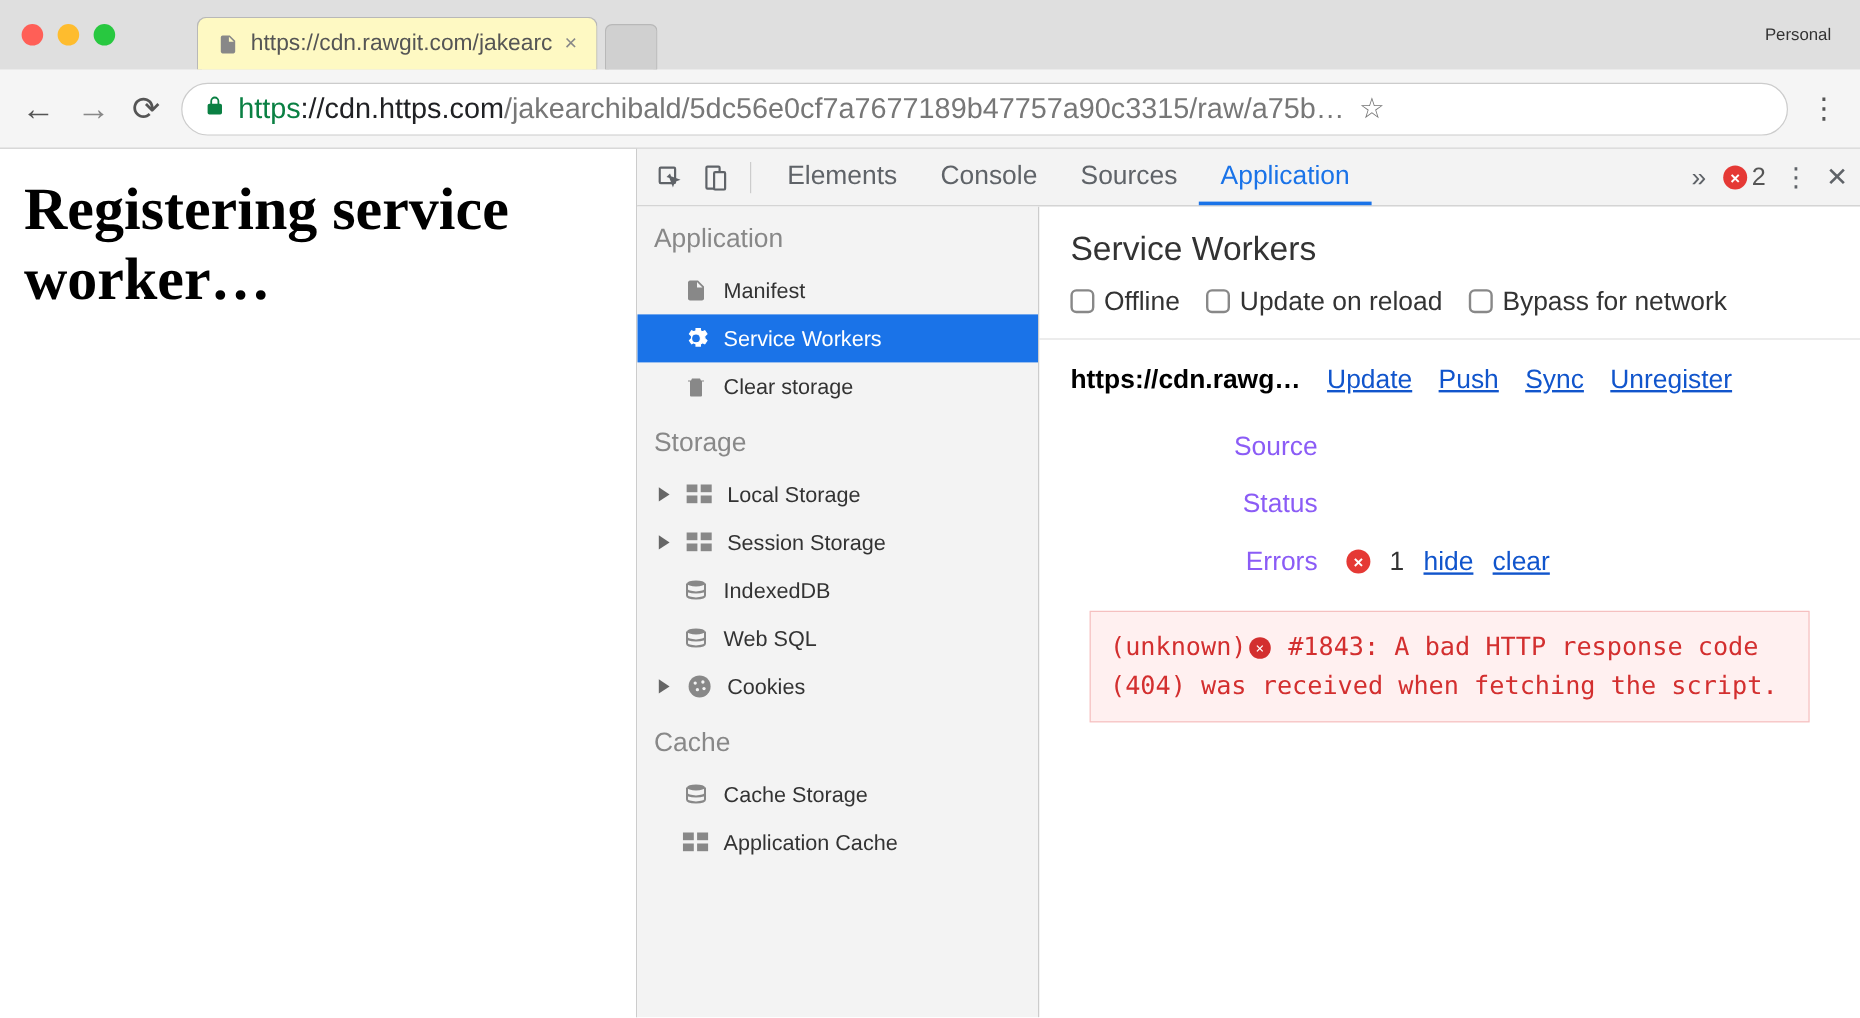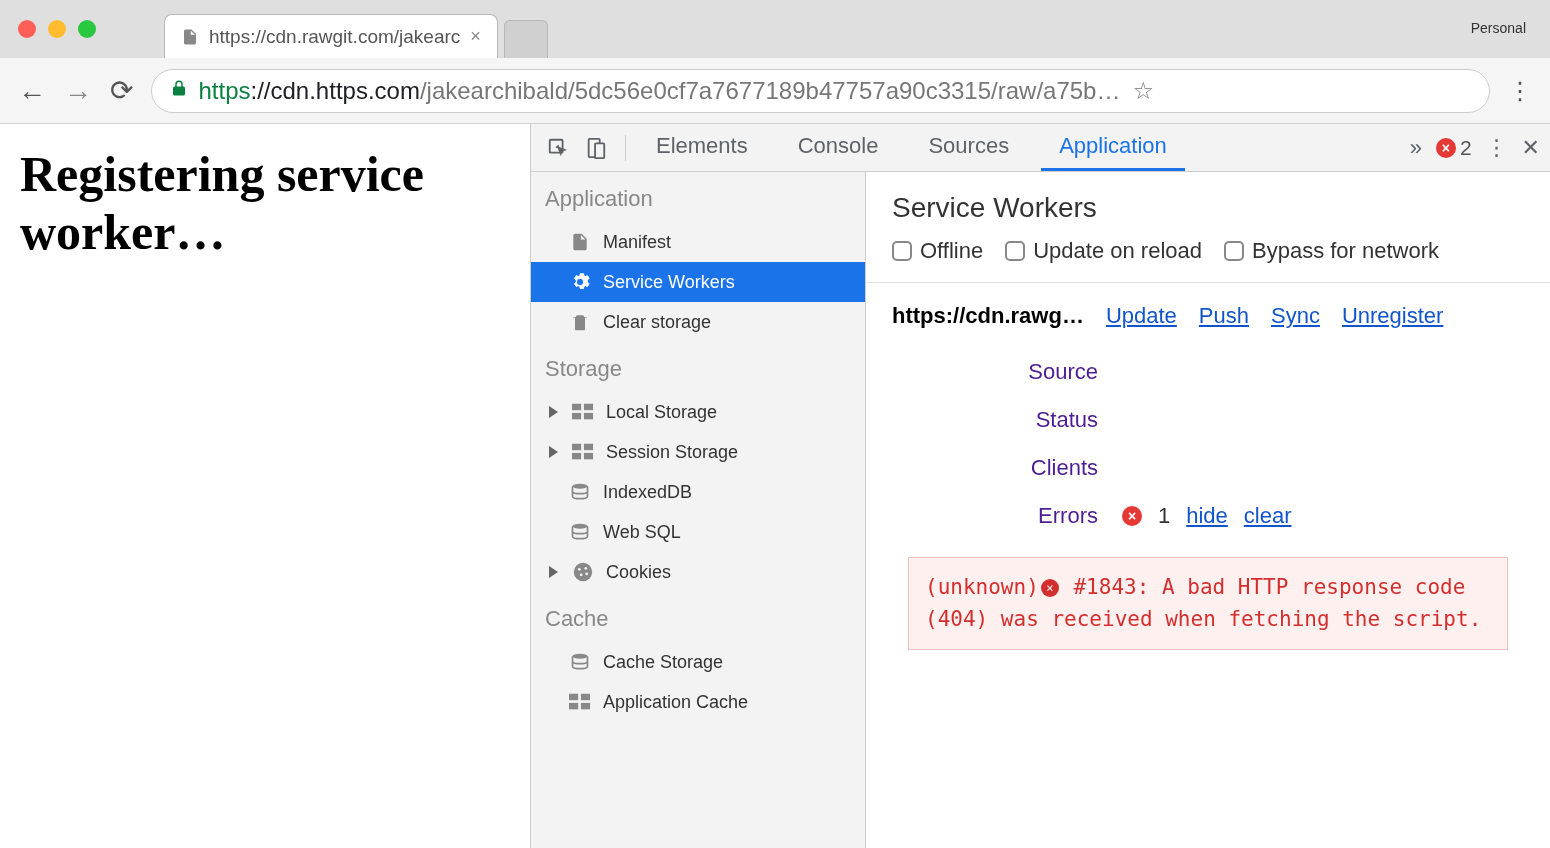--- a/index.html
+++ b/index.html
@@ -5,21 +5,21 @@
     * { box-sizing: border-box; margin: 0; padding: 0; }
     body { font-family: -apple-system, BlinkMacSystemFont, 'Segoe UI', Arial, sans-serif; width: 1550px; height: 848px; background: #fff; overflow: hidden; }
     
     
     .tab-bar { height: 58px; background: #dfdfdf; display: flex; align-items: flex-end; padding-left: 4px; position: relative; }
     .traffic-lights { position: absolute; top: 20px; left: 18px; display: flex; gap: 12px; }
     .tl { width: 18px; height: 18px; border-radius: 50%; }
     .tl.red { background: #ff5f57; }
     .tl.yellow { background: #febc2e; }
     .tl.green { background: #28c840; }
-    .tab { display: flex; align-items: center; background: #ffffff; border-radius: 8px 8px 0 0; height: 44px; padding: 0 16px; margin-left: 160px; border: 1px solid #b8b8b8; border-bottom: none; font-size: 19px; color: #555; gap: 10px; }
+    .tab { display: flex; align-items: center; background: #fef9c3; border-radius: 8px 8px 0 0; height: 44px; padding: 0 16px; margin-left: 160px; border: 1px solid #b8b8b8; border-bottom: none; font-size: 19px; color: #555; gap: 10px; }
     .tab-close { color: #888; font-size: 18px; }
     .new-tab { width: 44px; height: 38px; background: #d0d0d0; border-radius: 6px 6px 0 0; margin-left: 6px; border: 1px solid #b8b8b8; border-bottom: none; }
     .profile-label { position: absolute; right: 24px; top: 20px; font-size: 14px; color: #333; }
     .file-icon { width: 18px; height: 22px; }
     
     
     .url-bar { height: 66px; background: #f5f5f5; border-bottom: 1px solid #d0d0d0; display: flex; align-items: center; padding: 0 18px; gap: 18px; }
     .nav-btn { color: #888; font-size: 28px; background: none; border: none; }
     .nav-btn.enabled { color: #555; }
     .url-field { flex: 1; height: 44px; background: #fff; border: 1px solid #ccc; border-radius: 22px; display: flex; align-items: center; padding: 0 18px; font-size: 24px; overflow: hidden; white-space: nowrap; }
@@ -34,21 +34,21 @@
     .content { display: flex; height: calc(100% - 124px); }
     .page { width: 530px; padding: 22px 20px; }
     .page h1 { font-family: 'Times New Roman', serif; font-weight: bold; font-size: 50px; line-height: 1.15; }
     
     .devtools { flex: 1; border-left: 1px solid #ccc; display: flex; flex-direction: column; }
     
     
     .dt-toolbar { height: 48px; display: flex; align-items: center; border-bottom: 1px solid #ccc; background: #f3f3f3; padding: 0 10px; gap: 4px; }
     .dt-icon-btn { width: 34px; height: 34px; display: flex; align-items: center; justify-content: center; color: #5f6368; }
     .dt-sep { width: 1px; height: 26px; background: #ccc; margin: 0 8px; }
-    .dt-tabs { display: flex; gap: 14px; height: 100%; align-items: stretch; }
+    .dt-tabs { display: flex; gap: 0; height: 100%; align-items: stretch; }
     .dt-tab { padding: 0 18px; display: flex; align-items: center; font-size: 22px; color: #5f6368; border-bottom: 3px solid transparent; cursor: pointer; }
     .dt-tab.active { color: #1a73e8; border-bottom-color: #1a73e8; }
     .dt-toolbar-right { margin-left: auto; display: flex; align-items: center; gap: 14px; }
     .err-badge { display: flex; align-items: center; gap: 4px; font-size: 21px; color: #555; }
     .err-circle { width: 20px; height: 20px; border-radius: 50%; background: #e53935; color: #fff; display: flex; align-items: center; justify-content: center; font-size: 14px; font-weight: bold; }
     
     
     .dt-body { display: flex; flex: 1; overflow: hidden; }
     .dt-sidebar { width: 335px; background: #f3f3f3; border-right: 1px solid #ccc; overflow-y: auto; }
     .dt-group-header { padding: 14px 14px 10px; font-size: 22px; color: #888; }
@@ -66,21 +66,21 @@
     .chk { display: flex; align-items: center; gap: 8px; }
     .chkbox { width: 20px; height: 20px; border: 2px solid #888; border-radius: 5px; }
     
     .sw-detail { padding: 20px 26px; }
     .sw-top { display: flex; align-items: center; gap: 22px; font-size: 22px; margin-bottom: 30px; white-space: nowrap; }
     .sw-scope { color: #000; font-weight: bold; }
     .sw-link { color: #1155cc; text-decoration: underline; cursor: pointer; }
     
     .sw-rows { display: flex; flex-direction: column; gap: 22px; }
     .sw-row { display: flex; align-items: center; }
-    .sw-row-label { width: 230px; text-align: right; font-size: 22px; color: #4c1d95; padding-right: 24px; }
+    .sw-row-label { width: 230px; text-align: right; font-size: 22px; color: #8b5cf6; padding-right: 24px; }
     .sw-row-val { display: flex; align-items: center; gap: 16px; font-size: 22px; }
     .err-count { color: #333; }
     
     .err-box { margin: 28px 16px 0; padding: 14px 16px; background: #fff0f0; border: 1px solid #f5c0c0; font-family: Menlo, Consolas, monospace; font-size: 21px; color: #d32f2f; line-height: 1.5; }
     .err-box .ec { display: inline-flex; width: 18px; height: 18px; border-radius: 50%; background: #d32f2f; color: #fff; align-items: center; justify-content: center; font-size: 12px; vertical-align: middle; margin: 0 2px; }
   </style>
 </head>
 <body>
 
 <div class="tab-bar">
@@ -290,23 +290,20 @@
             <span class="sw-link">Unregister</span>
           </div>
           <div class="sw-rows">
             <div class="sw-row">
                 <div class="sw-row-label">Source</div>
               </div>
             <div class="sw-row">
                 <div class="sw-row-label">Status</div>
               </div>
             <div class="sw-row">
-                <div class="sw-row-label">Clients</div>
-              </div>
-            <div class="sw-row">
               <div class="sw-row-label">Errors</div>
               <div class="sw-row-val">
                 <span class="err-circle">×</span>
                 <span class="err-count">1</span>
                 <span class="sw-link">hide</span>
                 <span class="sw-link">clear</span>
               </div>
             </div>
           </div>
           <div class="err-box">

